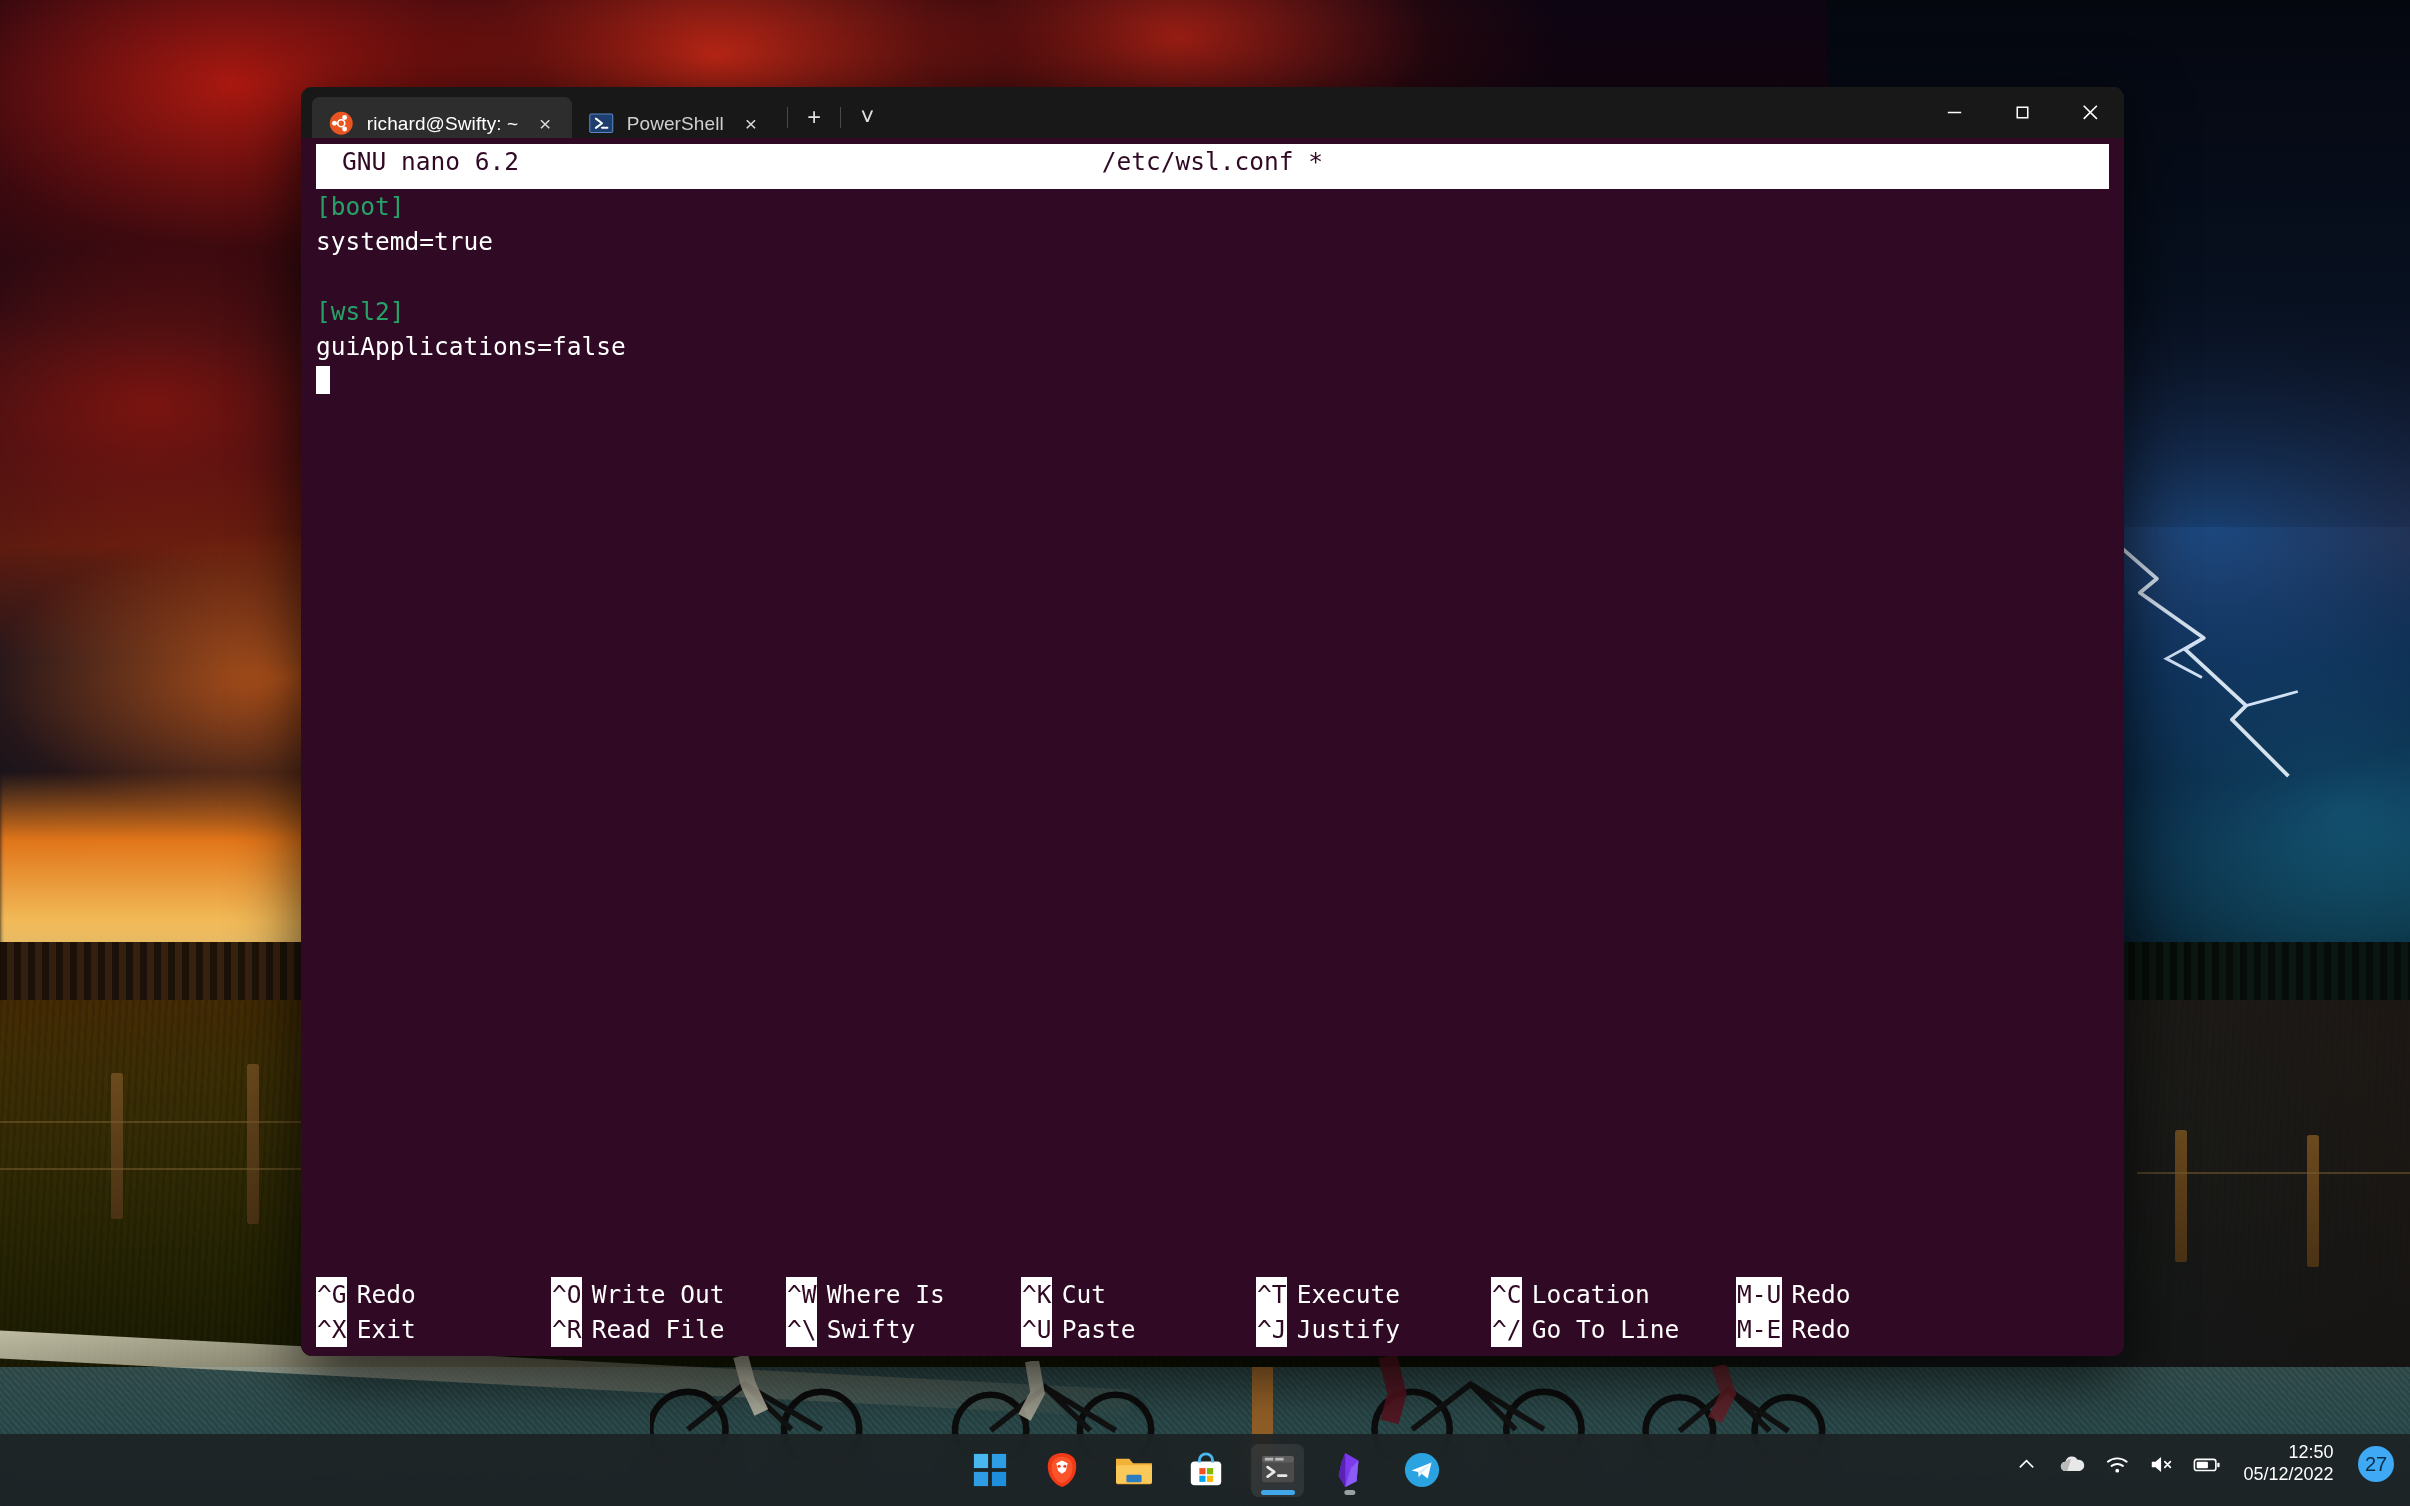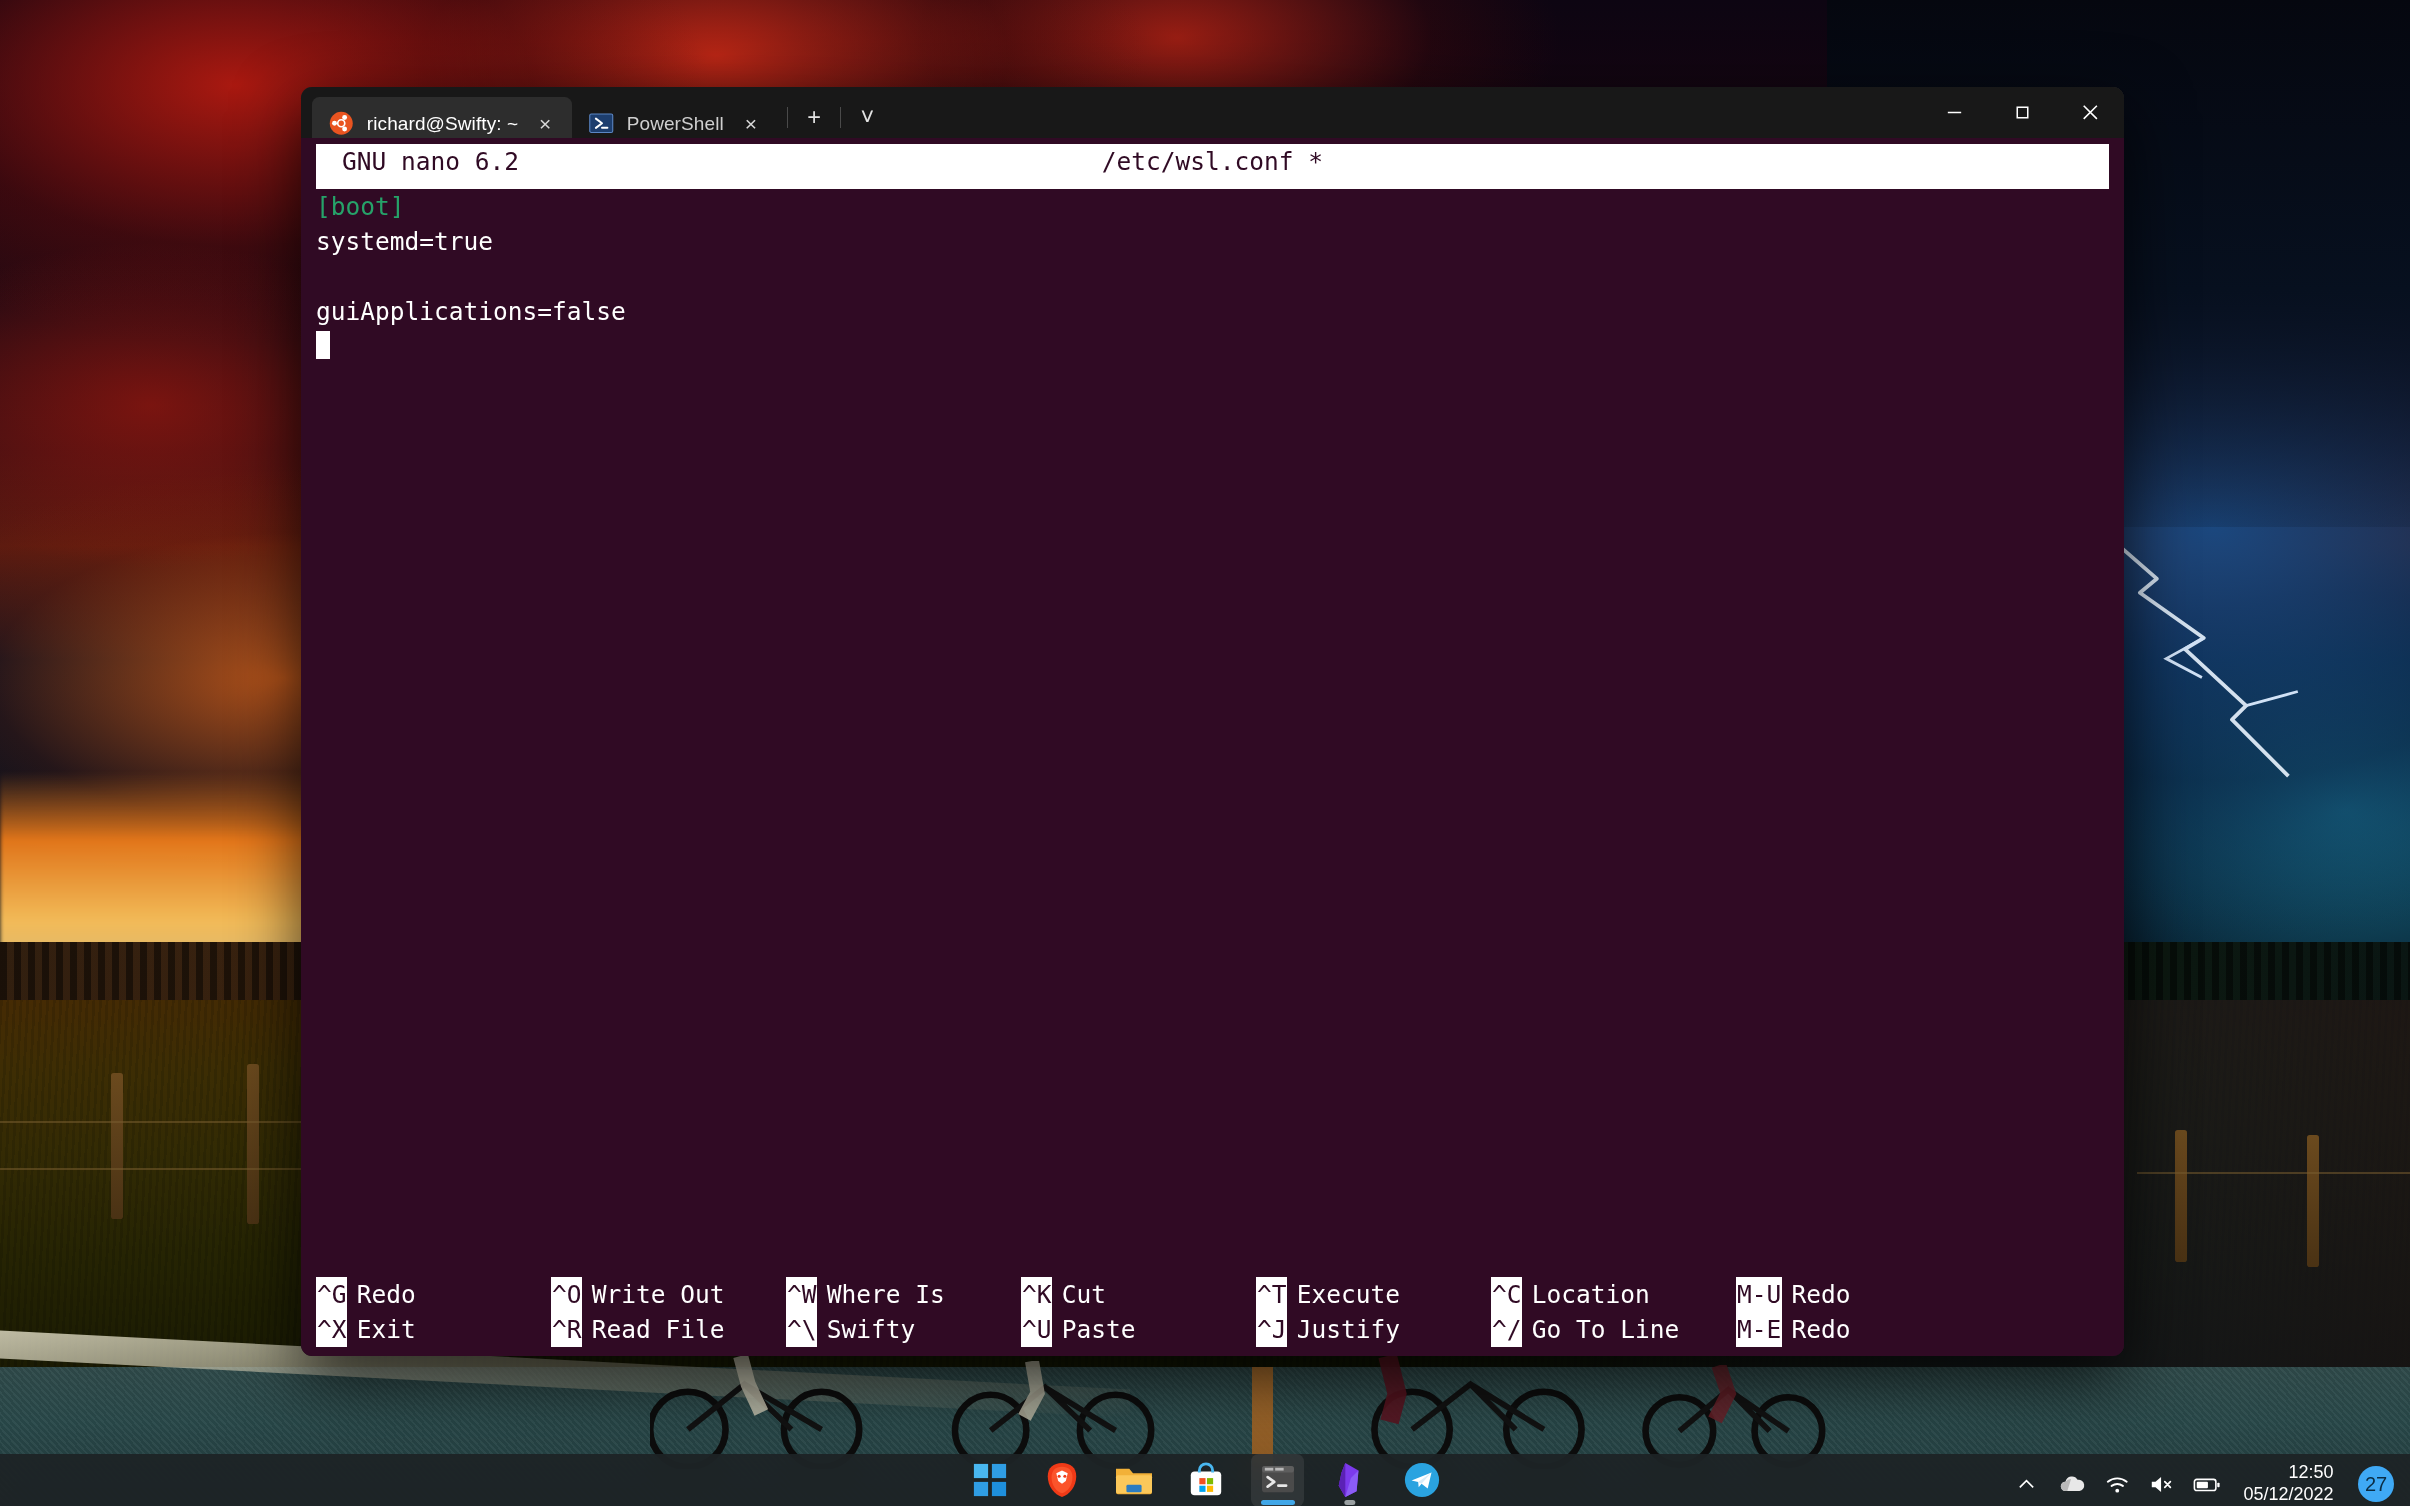--- a/index.html
+++ b/index.html
@@ -179,21 +179,21 @@
   .sc-col { display: flex; flex-direction: column; gap: 0; }
   .sc-row { display: flex; align-items: center; height: 35px; white-space: pre; }
   .sc-key {
     background: #ffffff; color: #300a24; padding: 0 0.9px;
     display: inline-block; min-width: 28px; text-align: center;
   }
   .sc-label { margin-left: 9.4px; color: #ffffff; }
 
   
   #taskbar {
-    position: absolute; left: 0; bottom: 0; width: 2411px; height: 52px;
+    position: absolute; left: 0; bottom: 0; width: 2411px; height: 72px;
     background: rgba(28,33,35,0.88);
     backdrop-filter: blur(17px);
     display: flex; align-items: center; justify-content: center;
     z-index: 50;
     text-align: center;
   }
   .tb-icons { display: flex; align-items: center; gap: 19px; }
   .tb-item {
     width: 53px; height: 53px;
     display: flex; align-items: center; justify-content: center;
@@ -336,20 +336,21 @@
 
     <div class="nano-titlebar">
       <span class="nano-version">GNU nano 6.2</span>
       <span class="nano-filename">/etc/wsl.conf *</span>
     </div>
 
     <div class="nano-text">
       <div class="nano-line sect">[boot]</div>
       <div class="nano-line">systemd=true</div>
       <div class="nano-line"></div>
+      <div class="nano-line sect">[wsl2]</div>
       <div class="nano-line">guiApplications=false</div>
       <div class="cursor-line">
         <span class="cursor"></span>
       </div>
     </div>
 
     <div class="nano-shortcuts">
       <div class="sc-col" style="width:235px">
         <div class="sc-row">
           <span class="sc-key">^G</span>

